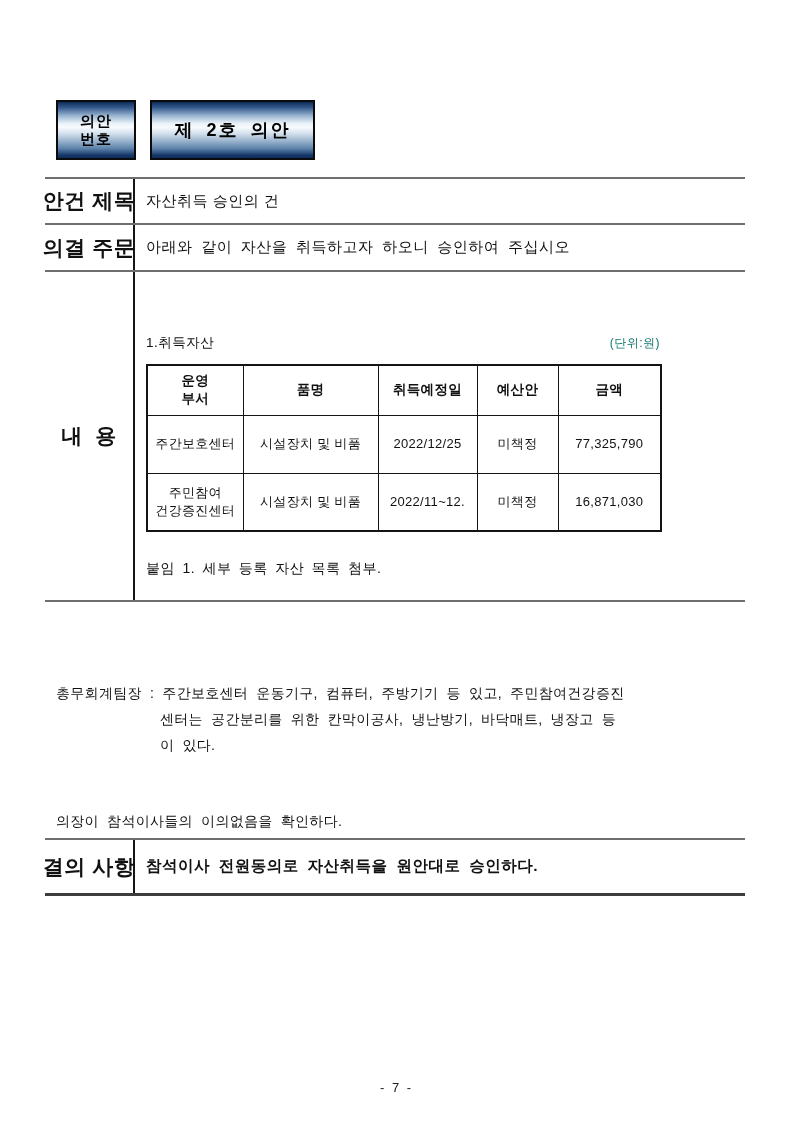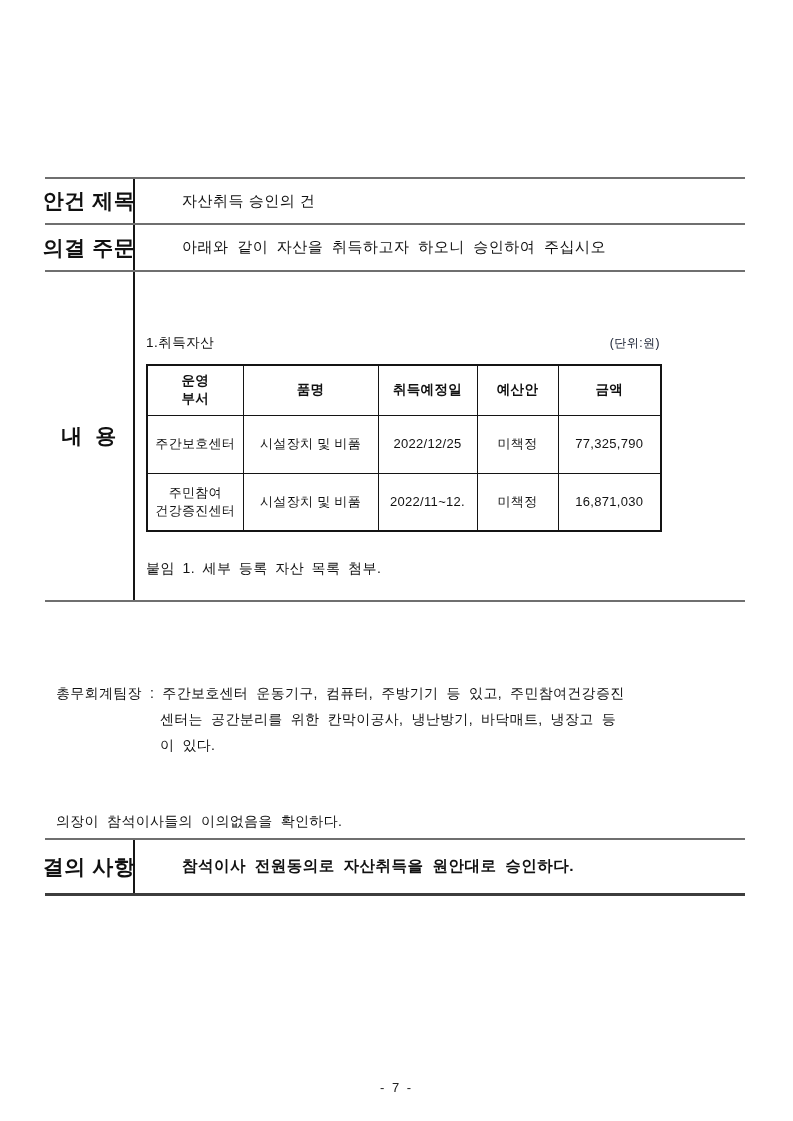--- a/index.html
+++ b/index.html
@@ -41,30 +41,30 @@
   .h-discussion { height: 238px; }
   .h-decision { height: 58px; }
   .dlabel {
     width: 90px; flex: 0 0 90px;
     border-right: 2px solid #151515;
     display: flex; align-items: center; justify-content: center;
     font-weight: bold; font-size: 21px; letter-spacing: 0.5px;
     white-space: pre; text-align: center;
   }
   .dcontent { flex: 1 1 auto; font-size: 15px; }
-  .vcenter { display: flex; align-items: center; padding-left: 11px; letter-spacing: 0.5px; margin-left: 36px; }
+  .vcenter { display: flex; align-items: center; padding-left: 11px; letter-spacing: 0.5px; }
   .wide-words { word-spacing: 4px; }
 
   
   .content-inner { padding: 62px 0 0 11px; }
   .caption-row {
     width: 514px; display: flex; justify-content: space-between; align-items: flex-end;
     font-size: 13.5px; letter-spacing: 0.5px;
   }
-  .unit-note { font-size: 12px; color: #0f172a; }
+  .unit-note { font-size: 12px; color: #0f766e; }
   .asset-table {
     margin-top: 12px;
     border-collapse: collapse; table-layout: fixed; width: 514px;
     border: 2px solid #141414;
     font-size: 13px;
   }
   .asset-table th, .asset-table td {
     border: 1px solid #141414;
     text-align: center; vertical-align: middle;
     white-space: pre-line; letter-spacing: 0.3px;
@@ -85,20 +85,25 @@
   .page-footer {
     position: absolute; top: 1080px; left: 0; width: 100%;
     text-align: center; font-size: 13px; color: #222; letter-spacing: 2px;
   }
 </style>
 </head>
 <body>
 
 <div class="page">
 
+  <div class="badge-wrap">
+    <div class="badge-box badge-number" style="white-space: pre-line;">의안
+번호</div>
+    <div class="badge-box badge-title">제 2호 의안</div>
+  </div>
 
   <div class="doc-table">
 
     <div class="drow h-title">
       <div class="dlabel">안건 제목</div>
       <div class="dcontent vcenter">자산취득 승인의 건</div>
     </div>
 
     <div class="drow h-order">
       <div class="dlabel">의결 주문</div>

